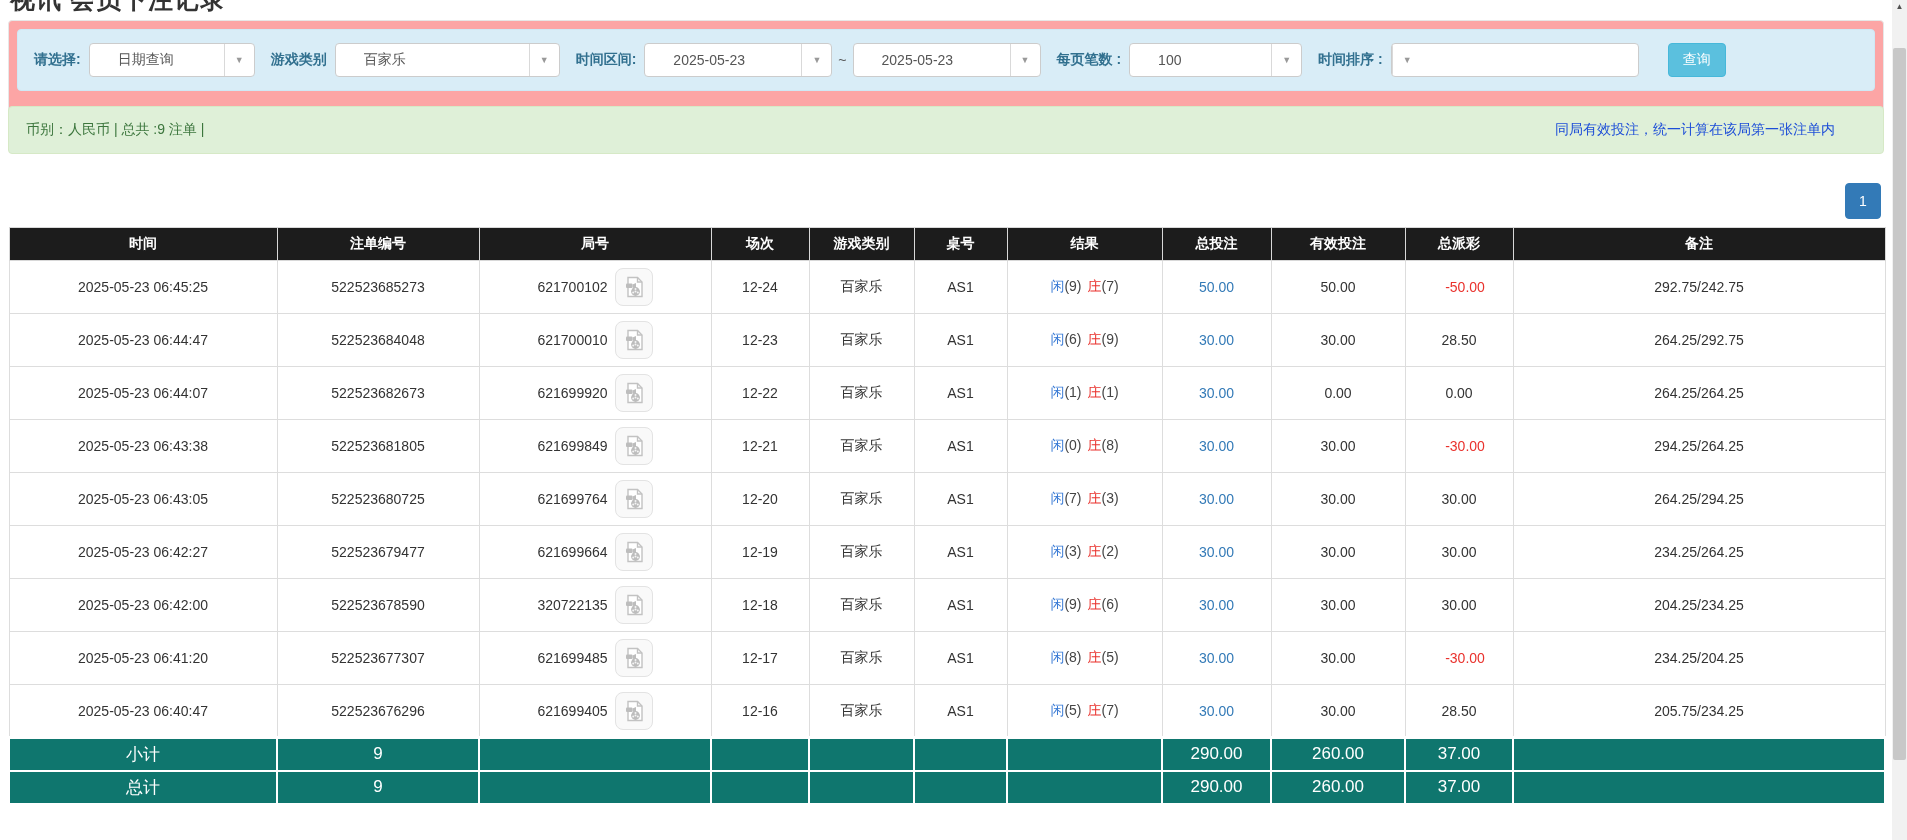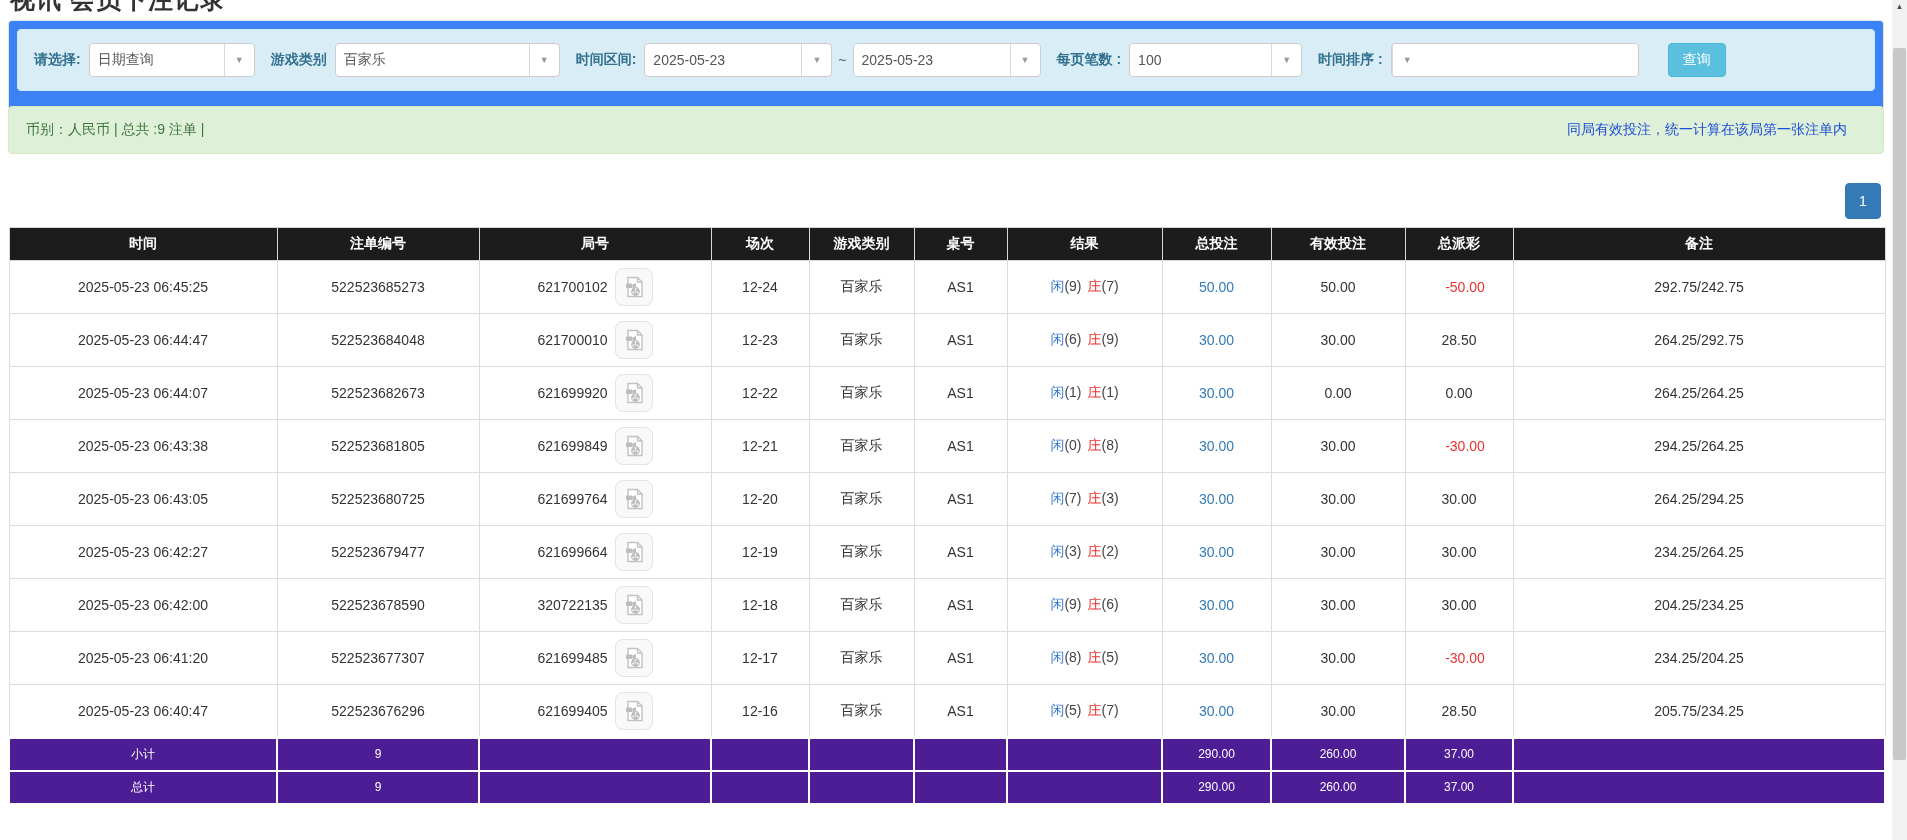--- a/index.html
+++ b/index.html
@@ -5,39 +5,39 @@
   * { margin:0; padding:0; box-sizing:border-box; }
   html,body { width:1907px; height:840px; overflow:hidden; background:#fff;
               font-family:"Liberation Sans","DejaVu Sans",sans-serif; }
   body { position:relative; }
 
   
   .page-title { position:absolute; top:-17px; left:10px; font-size:25px; font-weight:bold; color:#333; letter-spacing:1px; }
 
   
   .filter-container { position:absolute; top:20px; left:8px; width:1876px; height:96px;
-                      background:#3b82f6; border:1px solid #e7e7e7; border-radius:4px; padding:8px; }
+                      background:#fca5a5; border:1px solid #e7e7e7; border-radius:4px; padding:8px; }
   .filter-panel { width:100%; height:62px; background:#d9edf7; border:1px solid #cfe9f5; border-radius:4px;
                   display:flex; align-items:center; padding:0 10px; }
   .flabel { font-weight:bold; color:#31708f; font-size:14px; margin-left:16px; margin-right:8px; white-space:nowrap; }
   .flabel.first { margin-left:6px; }
   .combo { display:inline-flex; align-items:stretch; height:34px; background:#fff; border:1px solid #ccc;
            border-radius:4px; overflow:hidden; flex-shrink:0; }
-  .combo .val { padding:0 8px; font-size:14px; color:#555; flex:1; display:flex; align-items:center;
+  .combo .val { padding:0 28px; font-size:14px; color:#555; flex:1; display:flex; align-items:center;
                 white-space:nowrap; overflow:hidden; }
   .combo .caret { width:30px; border-left:1px solid #d9d9d9; display:flex; align-items:center;
                   justify-content:center; color:#999; font-size:9px; }
   .tilde { color:#555; font-size:14px; margin:0 6px; }
   .search-btn { margin-left:29px; width:58px; height:34px; background:#5bc0de; border:1px solid #46b8da;
                 border-radius:4px; color:#fff; font-size:14px; cursor:pointer; flex-shrink:0; }
 
   
   .summary-bar { position:absolute; top:106px; left:8px; width:1876px; height:48px; background:#dff0d8;
                  border:1px solid #d6e9c6; border-radius:4px; display:flex; align-items:center;
-                 justify-content:space-between; padding:0 36px 0 17px; font-size:14px; }
+                 justify-content:space-between; padding:0 48px 0 17px; font-size:14px; }
   .summary-left { color:#3c763d; }
   .summary-right { color:#1d4ed8; }
 
   
   .pagination { position:absolute; top:183px; left:1845px; }
   .page-btn { width:36px; height:36px; background:#337ab7; border:1px solid #337ab7; border-radius:4px;
               color:#fff; font-size:14px; cursor:pointer; }
 
   
   .records-table { position:absolute; top:227px; left:8px; width:1876px; border-collapse:collapse;
@@ -46,21 +46,21 @@
                       border:1px solid #d8d8d8; text-align:center; font-size:14px; }
   .records-table td { border:1px solid #ddd; height:53px; text-align:center; background:#fff; }
   .round-wrap { display:inline-flex; align-items:center; gap:7px; }
   .video-btn { width:38px; height:38px; background:#f9f9f9; border:1px solid #e3e3e3; border-radius:8px;
                display:inline-flex; align-items:center; justify-content:center; cursor:pointer; }
   .res-player { color:#3a7bd5; }
   .res-banker { color:#e9322d; margin-left:6px; }
   .res-num { color:#444; }
   .bet-link { color:#337ab7; text-decoration:none; cursor:pointer; }
   .payout.neg { color:#e9322d;margin-left:12px; }
-  tr.total-row td { background:#4c1d95; color:#fff; border:2px solid #fff; height:33px; font-size:12px; }
+  tr.total-row td { background:#0f766e; color:#fff; border:2px solid #fff; height:33px; font-size:17px; }
   tr.total-row.first td { border-top:3px solid #fff; }
 
   
   .scrollbar { position:absolute; top:0; right:0; width:15px; height:840px; background:#f1f1f1; }
   .scrollbar .up-arrow { position:absolute; top:2px; left:0; width:15px; text-align:center;
                          font-size:8px; color:#505050; }
   .scrollbar .thumb { position:absolute; top:48px; left:1px; width:13px; height:712px; background:#c8c8c8; border-radius:2px; }
 </style>
 </head>
 <body>

